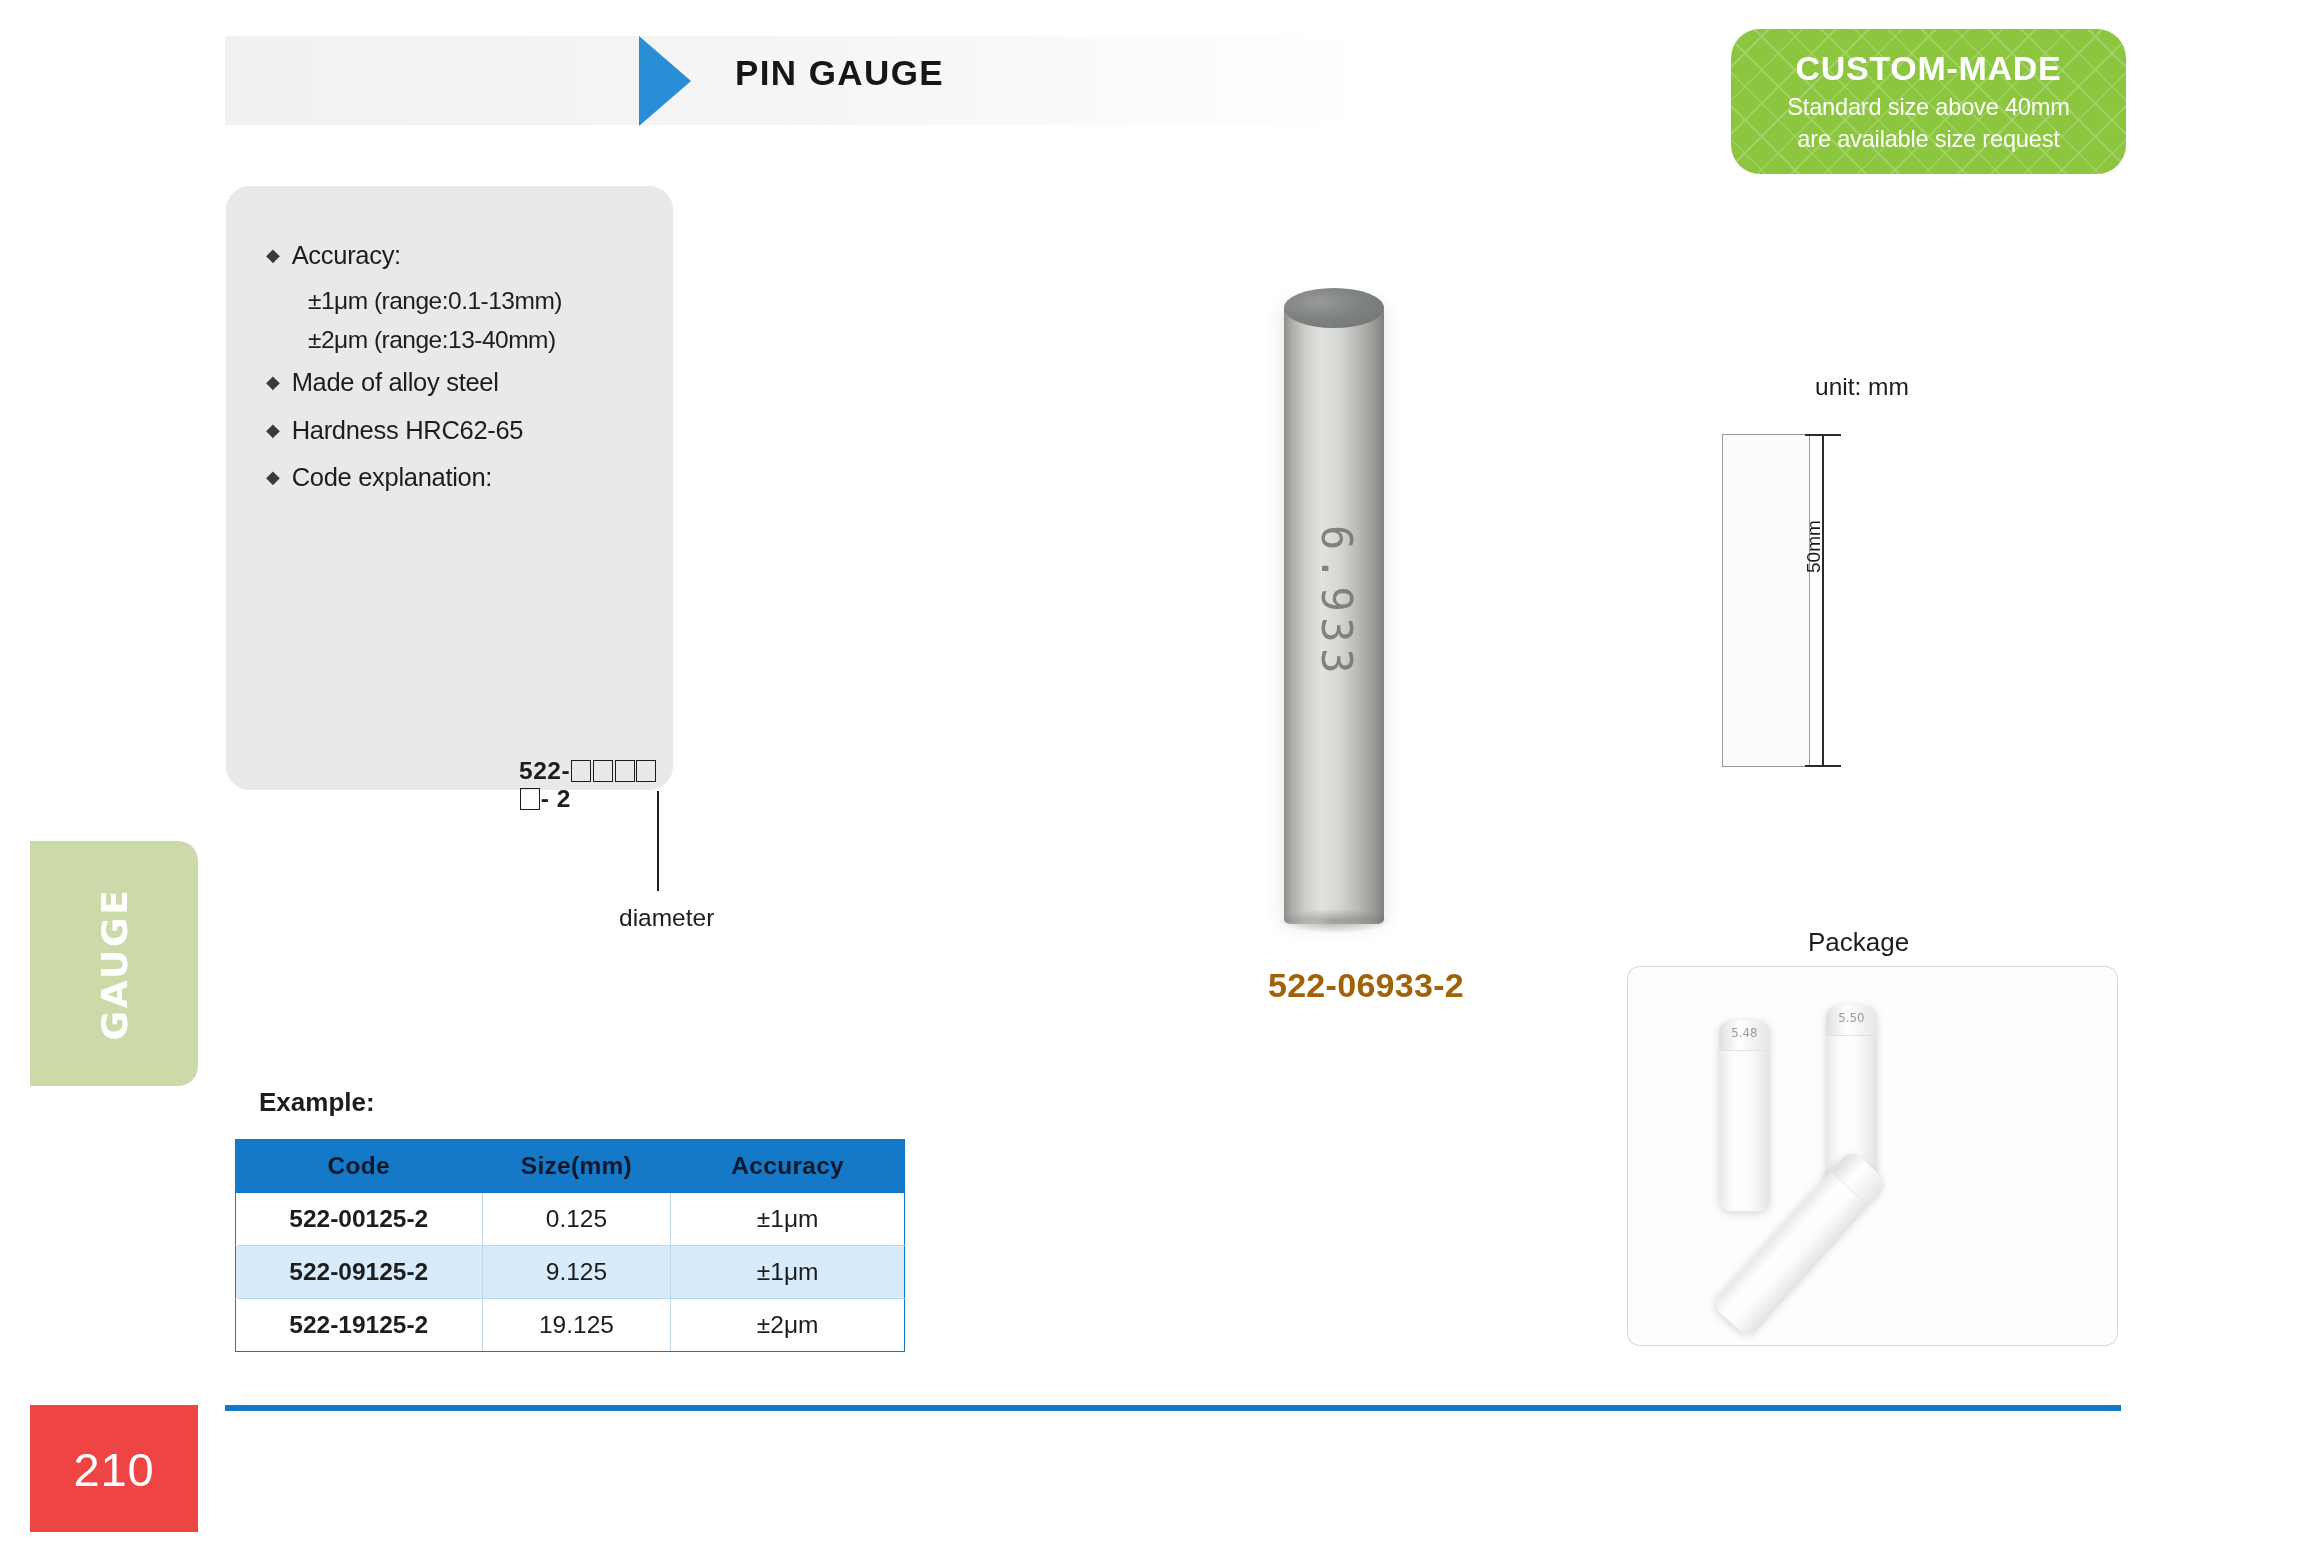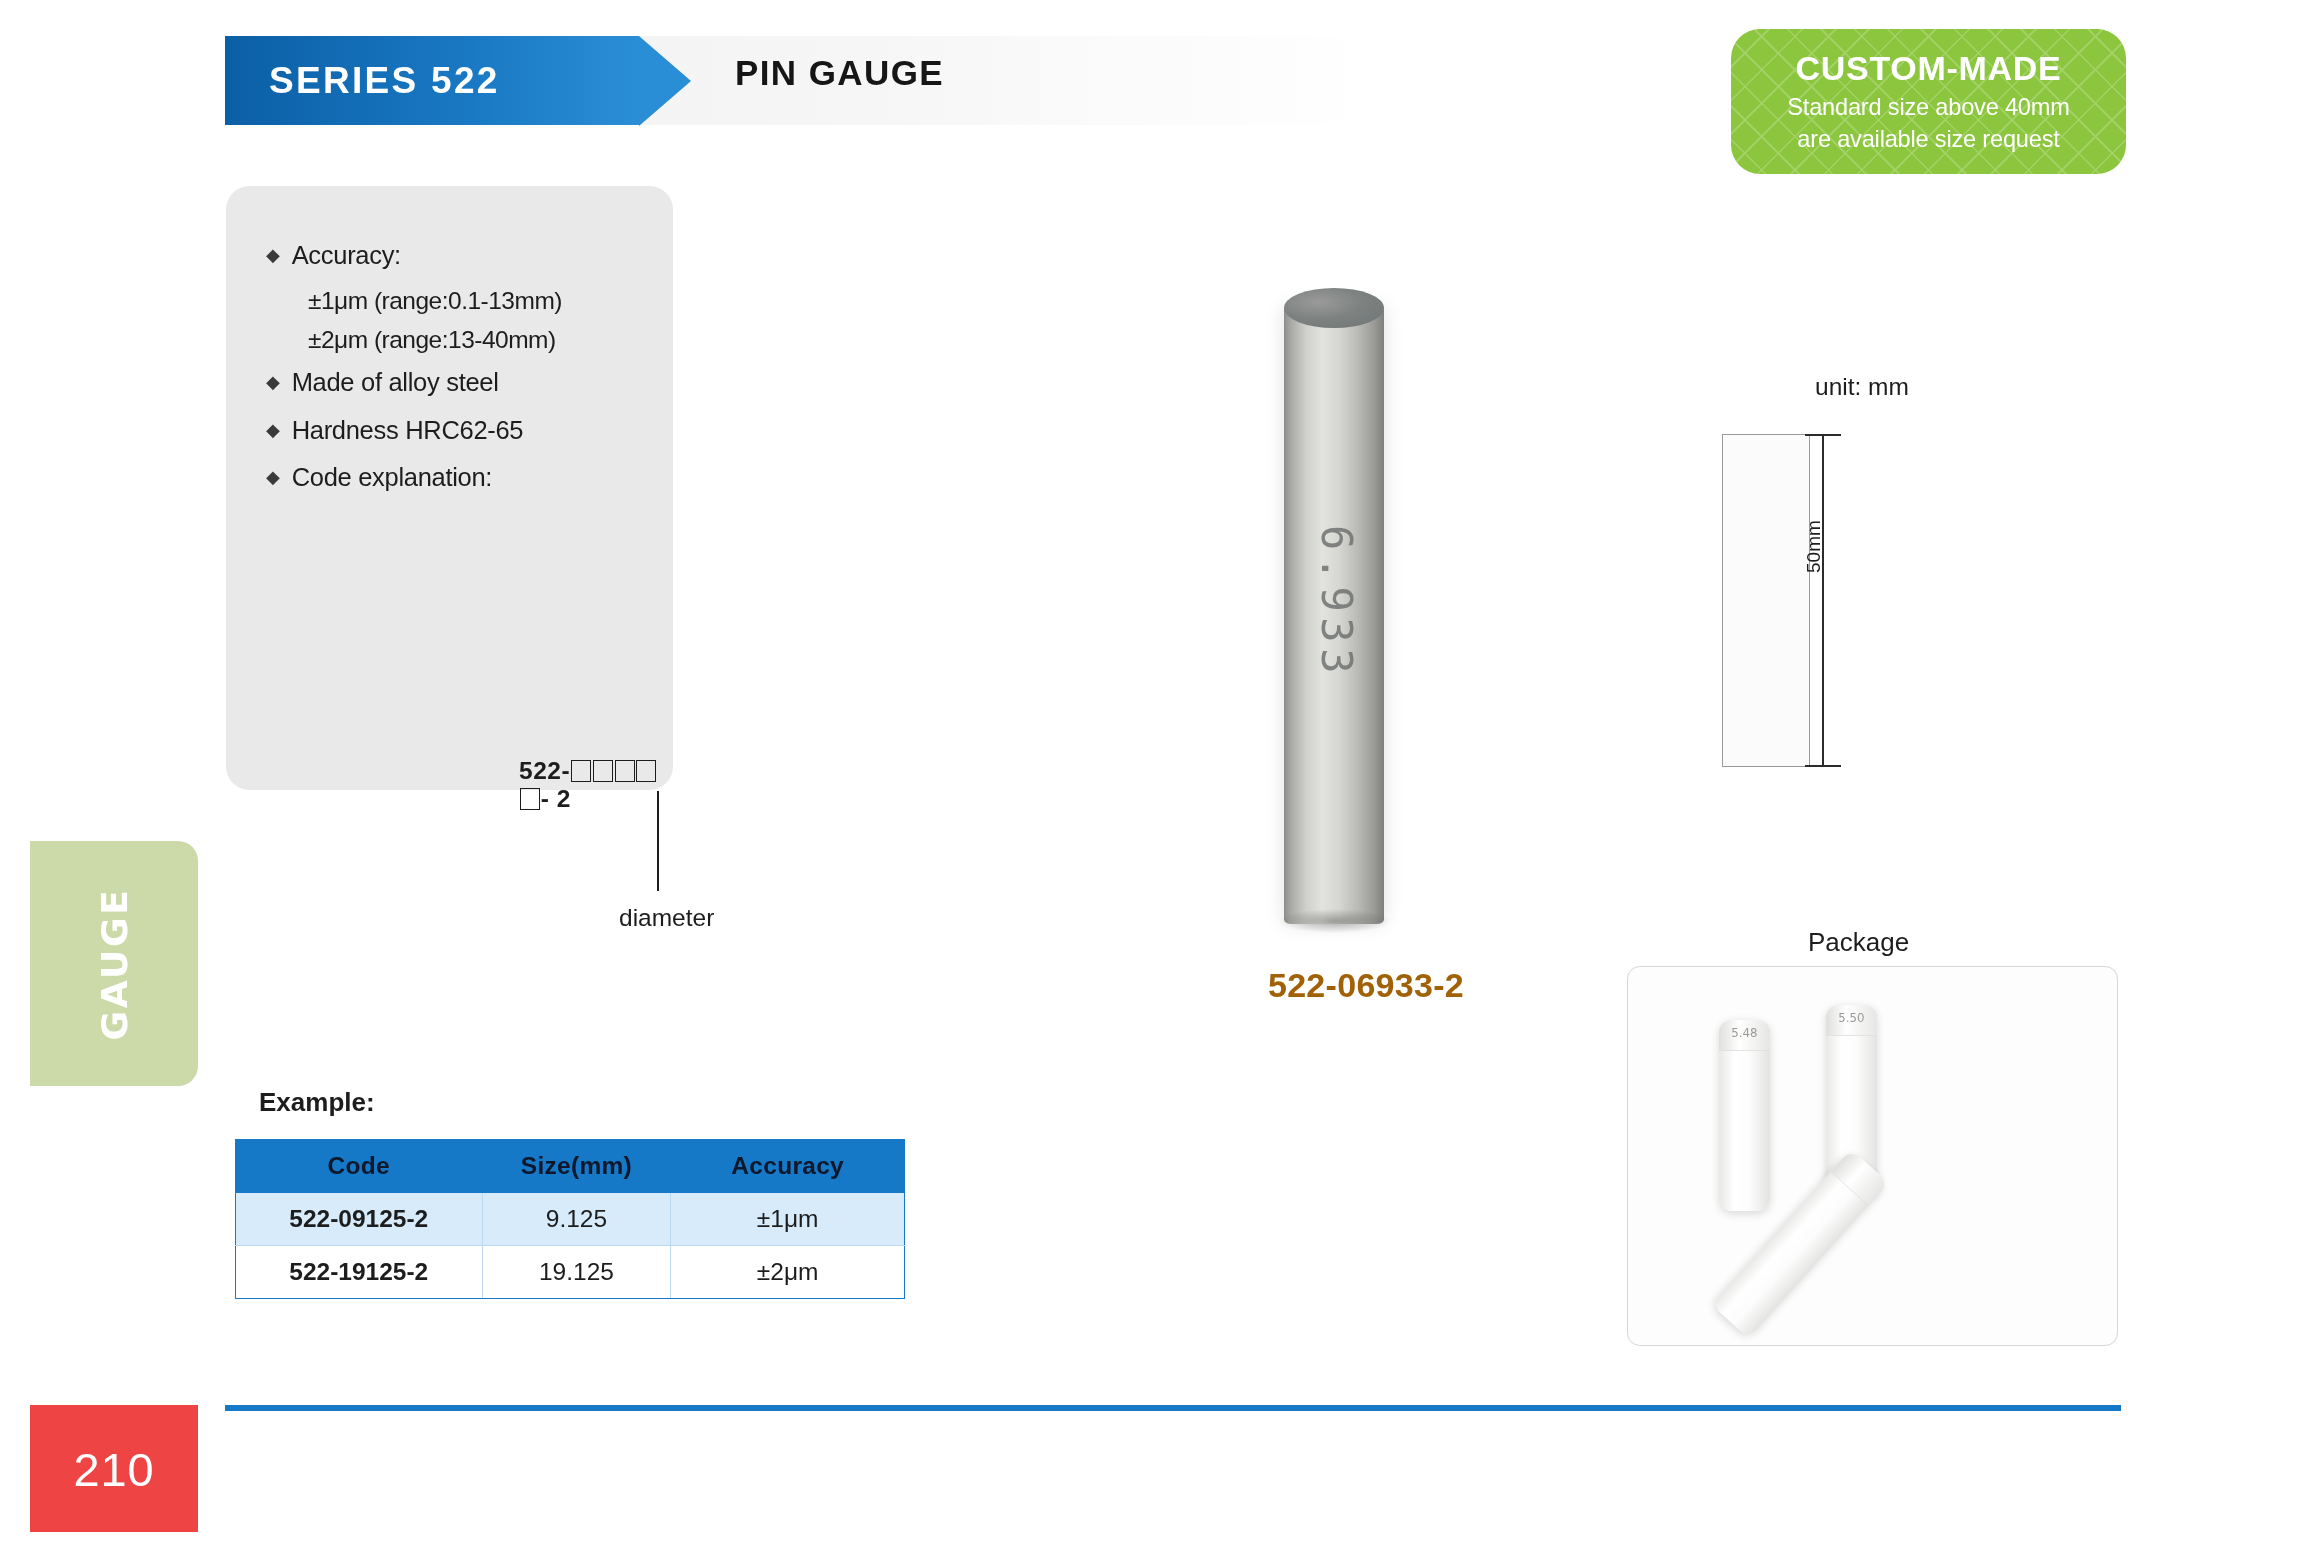--- a/index.html
+++ b/index.html
@@ -355,23 +355,20 @@
     font-size: 47px;
     letter-spacing: 0.9px;
   }
 </style>
 </head>
 <body>
 
 <div class="page">
 
   <div class="header-band"></div>
-  <div class="series-tag">
-    <span class="txt">SERIES 522</span>
-  </div>
   <div class="series-arrow"></div>
   <div class="page-title">PIN GAUGE</div>
 
   <div class="custom-badge">
     <div class="pattern"></div>
     <div class="cb-title">CUSTOM-MADE</div>
     <div class="cb-l1">Standard size above 40mm</div>
     <div class="cb-l2">are available size request</div>
   </div>
 
@@ -447,20 +444,25 @@
   <div class="example-label">Example:</div>
   <table class="example">
     <thead>
       <tr>
         <th style="width:247px">Code</th>
         <th style="width:189px">Size(mm)</th>
         <th style="width:234px">Accuracy</th>
       </tr>
     </thead>
     <tbody>
+      <tr>
+        <td class="code">522-00125-2</td>
+        <td>0.125</td>
+        <td>±1μm</td>
+      </tr>
       <tr class="alt">
         <td class="code">522-09125-2</td>
         <td>9.125</td>
         <td>±1μm</td>
       </tr>
       <tr>
         <td class="code">522-19125-2</td>
         <td>19.125</td>
         <td>±2μm</td>
       </tr>

